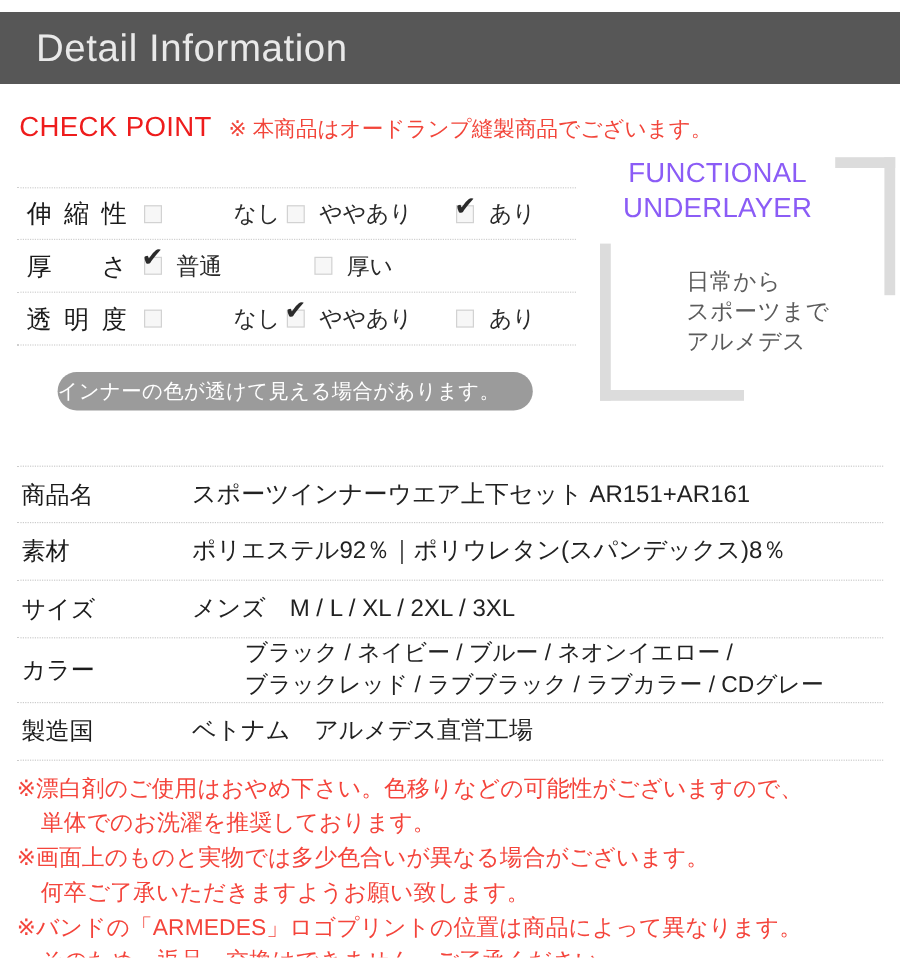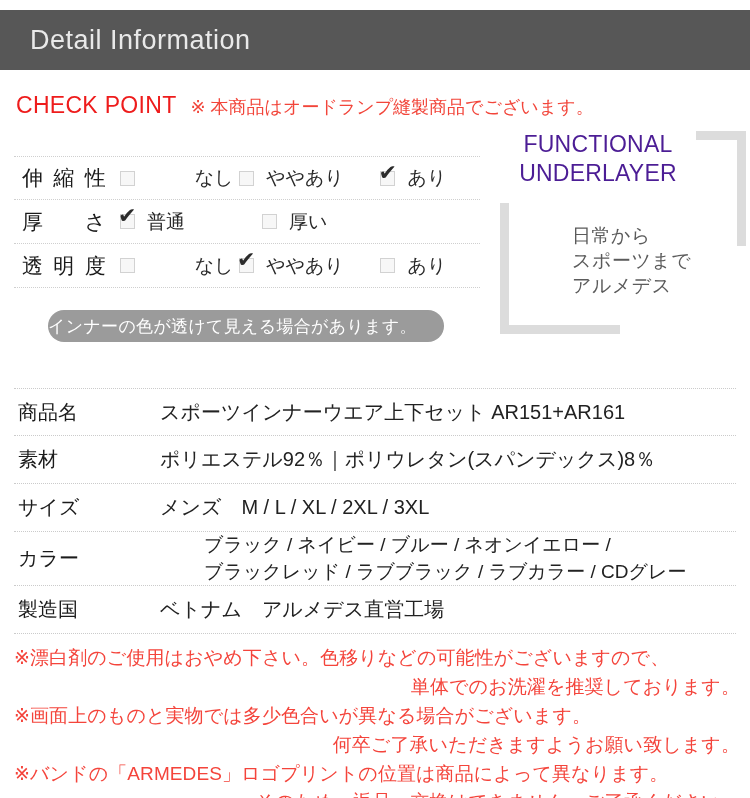--- a/index.html
+++ b/index.html
@@ -24,21 +24,21 @@
     width: 750px;
     height: 60px;
     background: #575757;
     box-sizing: border-box;
   }
   .header-title {
     position: absolute;
     left: 30px;
     top: 50%;
     transform: translateY(-50%);
-    font-size: 27px;
+    font-size: 32px;
     color: #e9e9e9;
     letter-spacing: 0.5px;
     white-space: nowrap;
   }
 
   
   .checkpoint-row {
     position: absolute;
     left: 16px;
     top: 92px;
@@ -69,21 +69,21 @@
 
   
   .func-panel {
     position: absolute;
     left: 480px;
     top: 130px;
     width: 270px;
   }
   .func-title {
     font-size: 23px;
-    color: #4c1d95;
+    color: #8b5cf6;
     line-height: 1.28;
     letter-spacing: 0.2px;
     text-align: center;
     padding-right: 34px;
     white-space: nowrap;
   }
   .func-sub {
     margin-top: 34px;
     font-size: 19px;
     color: #5b5b5b;
@@ -208,21 +208,21 @@
     position: absolute;
     left: 14px;
     top: 644px;
     width: 726px;
     color: #f4443b;
     font-size: 19px;
     line-height: 1.52;
     letter-spacing: 0.1px;
   }
   .note-line { white-space: nowrap; }
-  .note-line.indent { padding-left: 20px; text-align: right; }
+  .note-line.indent { padding-left: 20px; }
 </style>
 </head>
 <body>
 
 <div class="header-bar">
   <div class="header-title">Detail Information</div>
 </div>
 
 <div class="checkpoint-row">
   <span class="checkpoint-title">CHECK POINT</span>

